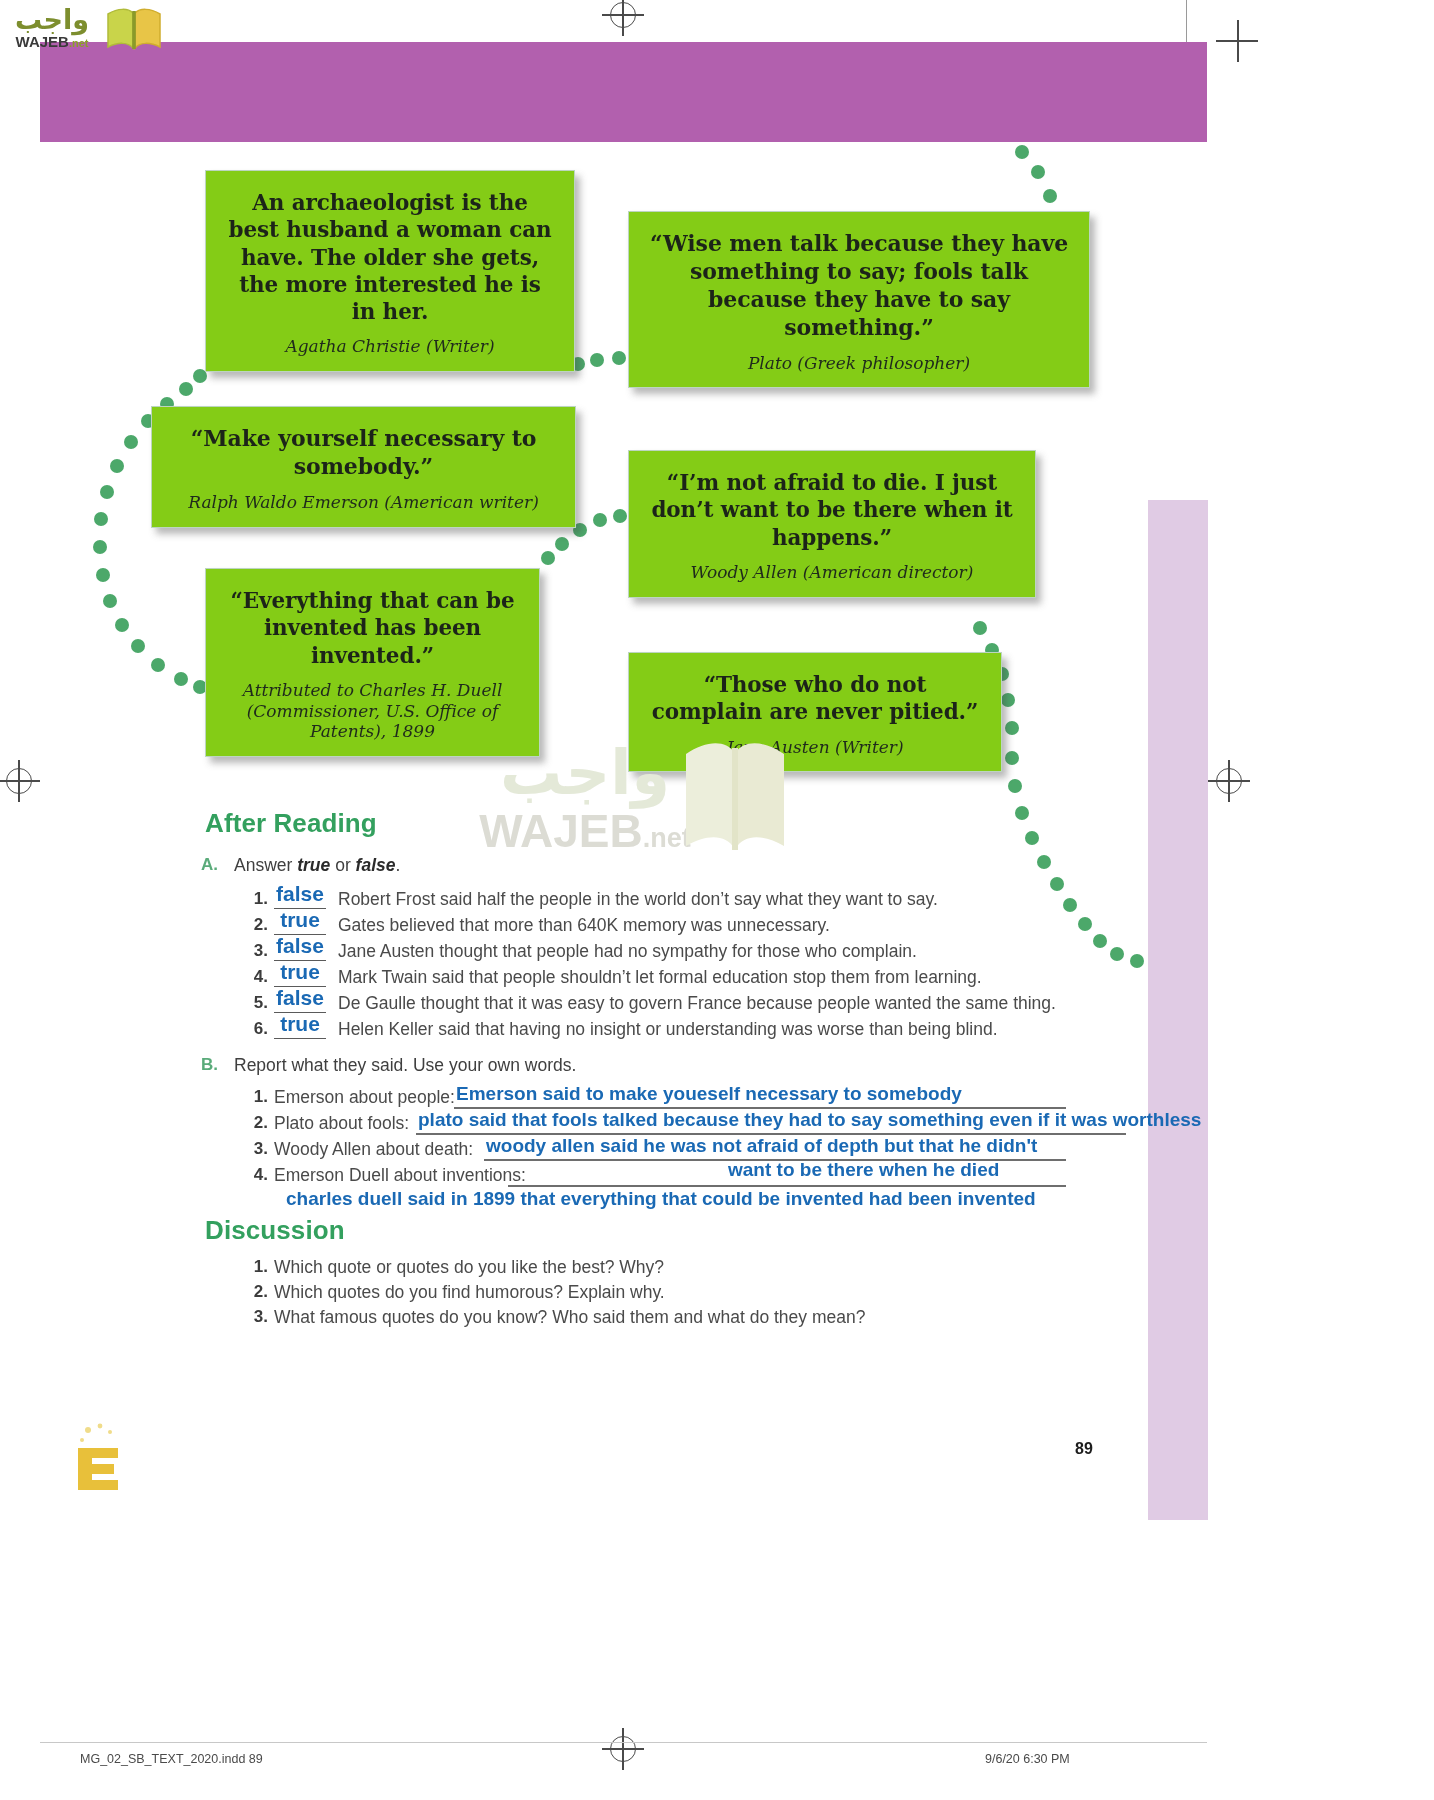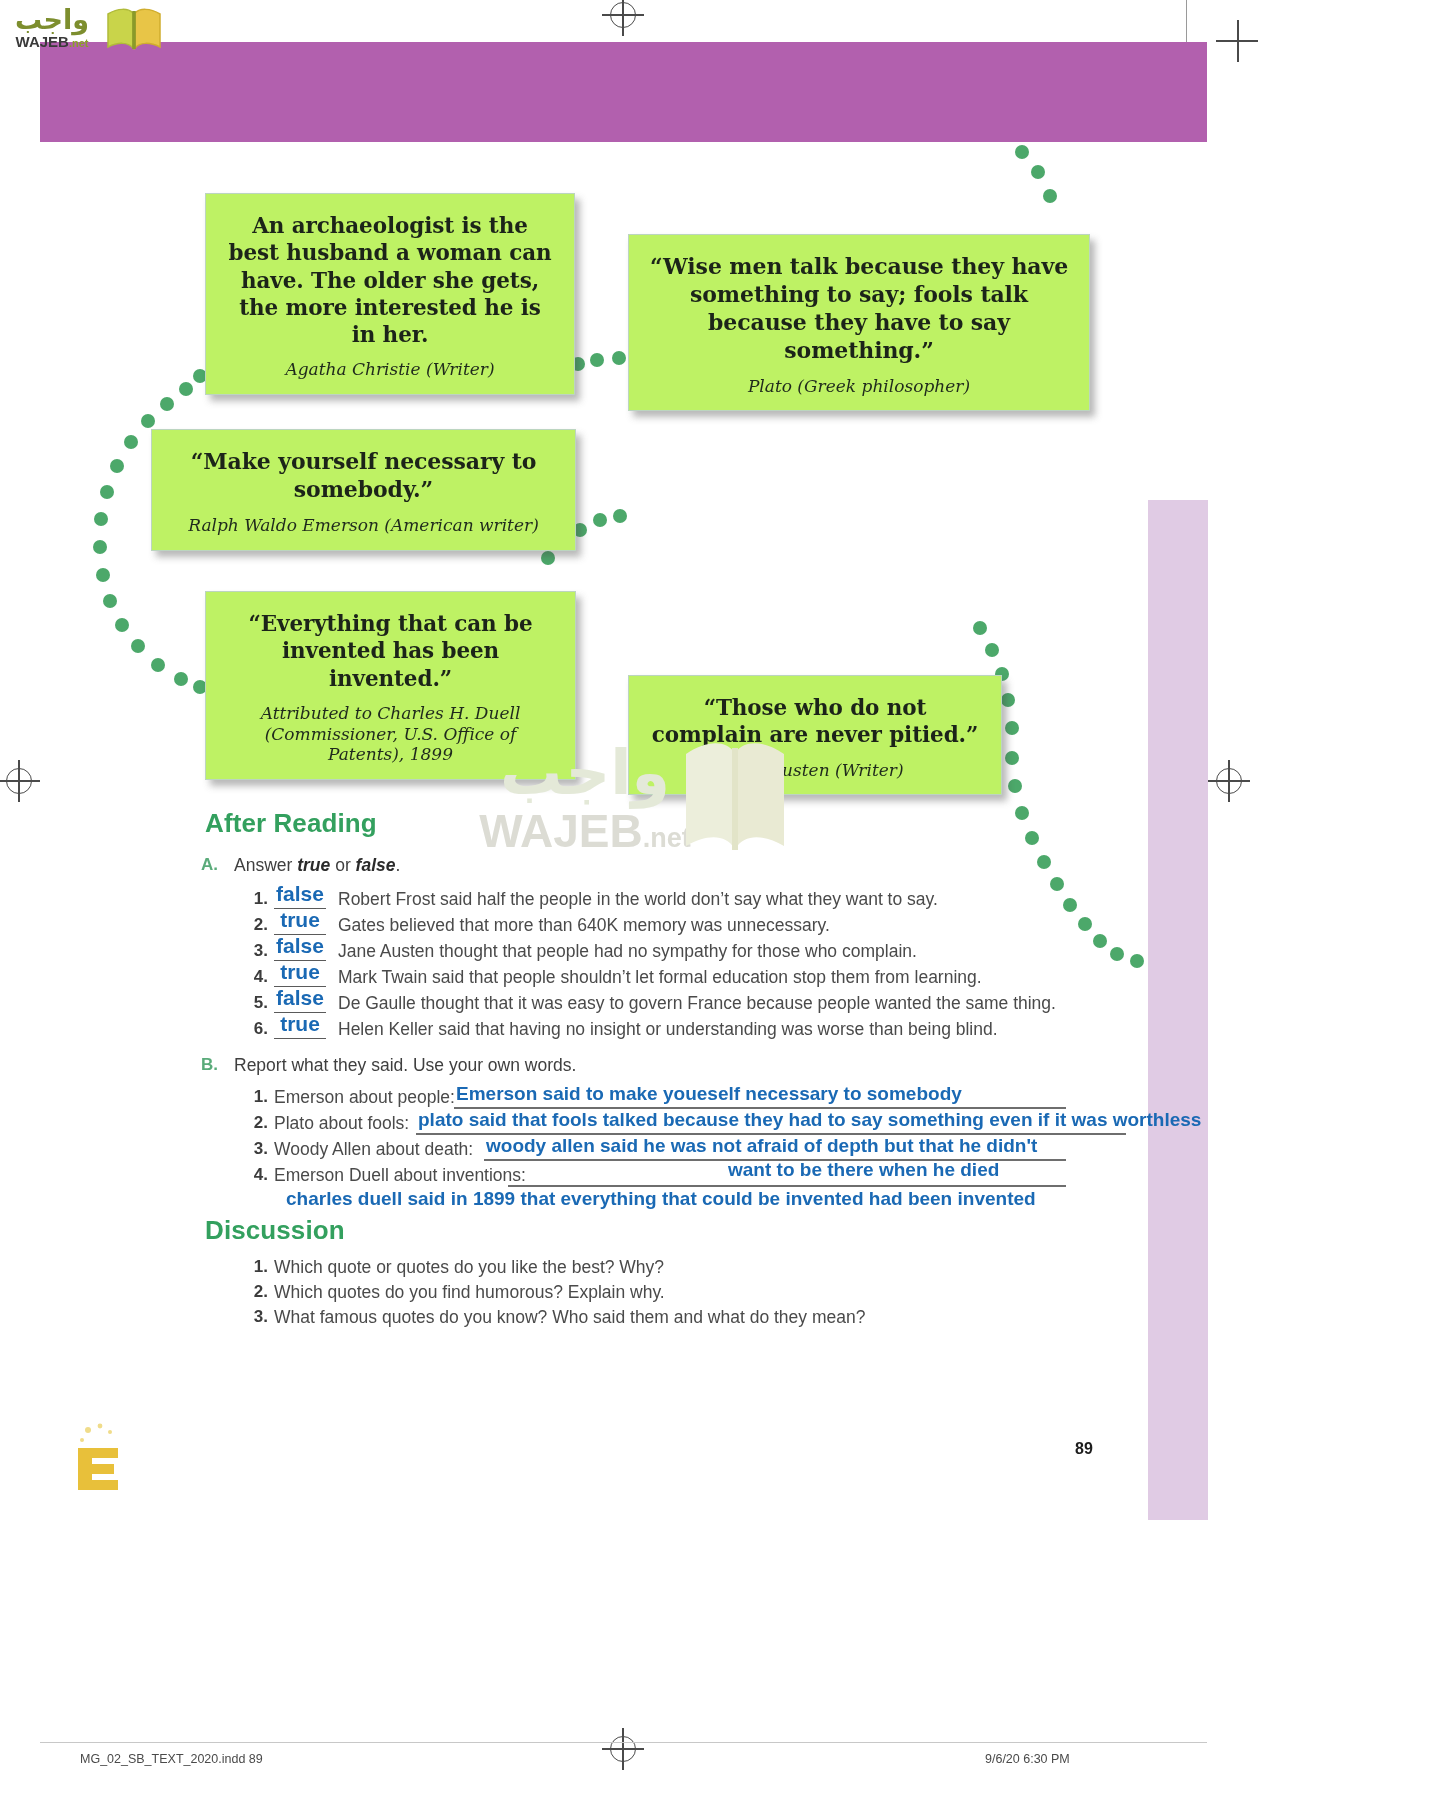--- a/index.html
+++ b/index.html
@@ -76,26 +76,25 @@
     position: absolute; left: 1186px; top: 0; width: 1px; height: 42px;
     background: #9a9a9a;
   }
 
   
   .dots-svg { position: absolute; left: 0; top: 0; width: 1434px; height: 1100px; pointer-events: none; }
 
   
   .quote-card {
     position: absolute;
-    background: #bef264;
+    background: #84cc16;
     border: 1px solid #bcd5c0;
     box-shadow: 5px 6px 7px rgba(70,70,70,0.38);
     padding: 18px 20px 14px 20px;
     text-align: center;
-    margin-top: 23px;
   }
   .quote-text {
     font-family: "DejaVu Serif", serif;
     font-weight: 700;
     color: #1c2419;
     font-size: 21.5px;
     line-height: 1.27;
     letter-spacing: -0.1px;
   }
   .quote-attr {
@@ -104,21 +103,21 @@
     color: #1f2a1c;
     font-size: 17px;
     line-height: 1.22;
     margin-top: 11px;
   }
 
   #card-archaeologist { left: 205px; top: 170px; width: 370px; }
   #card-wise-men     { left: 628px; top: 211px; width: 462px; }
   #card-necessary    { left: 151px; top: 406px; width: 425px; }
   #card-afraid       { left: 628px; top: 450px; width: 408px; }
-  #card-everything   { left: 205px; top: 568px; width: 371px; }
+  #card-everything   { left: 205px; top: 568px; width: 335px; }
   #card-complain     { left: 628px; top: 652px; width: 374px; }
 
   #card-wise-men .quote-text { font-size: 22px; }
   #card-necessary .quote-text { font-size: 22px; }
   #card-afraid .quote-text { font-size: 21.5px; }
   #card-complain .quote-text { font-size: 21.5px; }
   #card-everything .quote-attr { font-size: 17px; }
 
   
   .watermark {
@@ -351,20 +350,24 @@
   <div class="quote-card" id="card-wise-men">
     <div class="quote-text">“Wise men talk because they have something to say; fools talk because they have to say something.”</div>
     <div class="quote-attr">Plato (Greek philosopher)</div>
   </div>
 
   <div class="quote-card" id="card-necessary">
     <div class="quote-text">“Make yourself necessary to somebody.”</div>
     <div class="quote-attr">Ralph Waldo Emerson (American writer)</div>
   </div>
 
+  <div class="quote-card" id="card-afraid">
+    <div class="quote-text">“I’m not afraid to die. I just don’t want to be there when it happens.”</div>
+    <div class="quote-attr">Woody Allen (American director)</div>
+  </div>
 
   <div class="quote-card" id="card-everything">
     <div class="quote-text">“Everything that can be invented has been invented.”</div>
     <div class="quote-attr">Attributed to Charles H. Duell (Commissioner, U.S. Office of Patents), 1899</div>
   </div>
 
   <div class="quote-card" id="card-complain">
     <div class="quote-text">“Those who do not complain are never pitied.”</div>
     <div class="quote-attr">Jane Austen (Writer)</div>
   </div>

